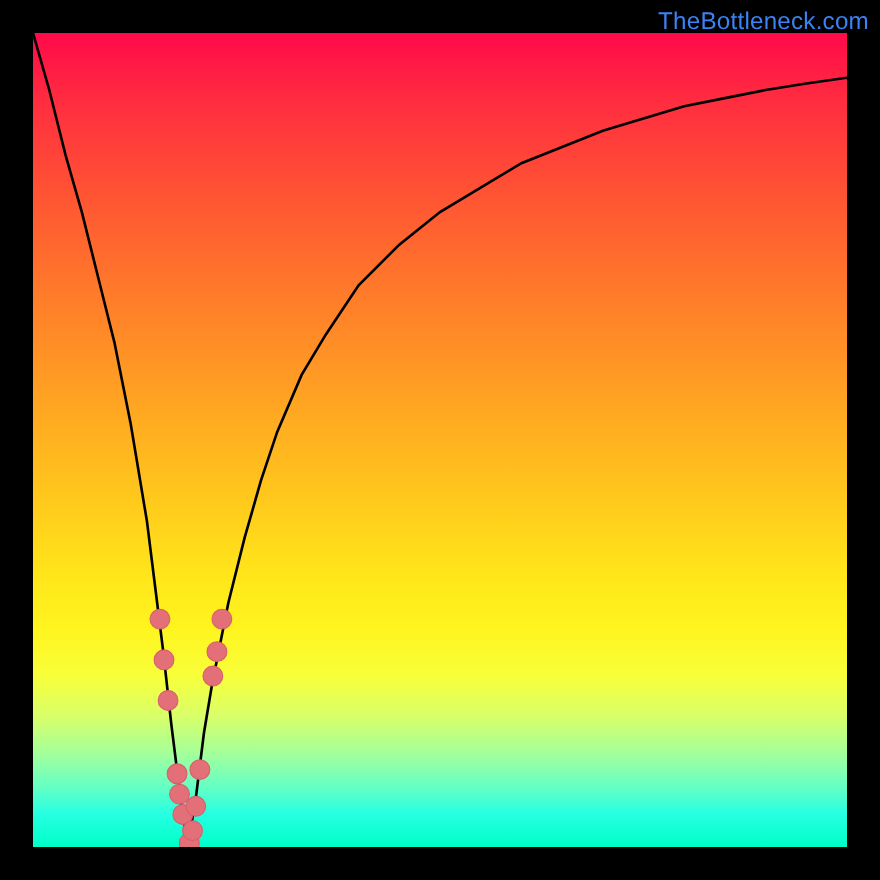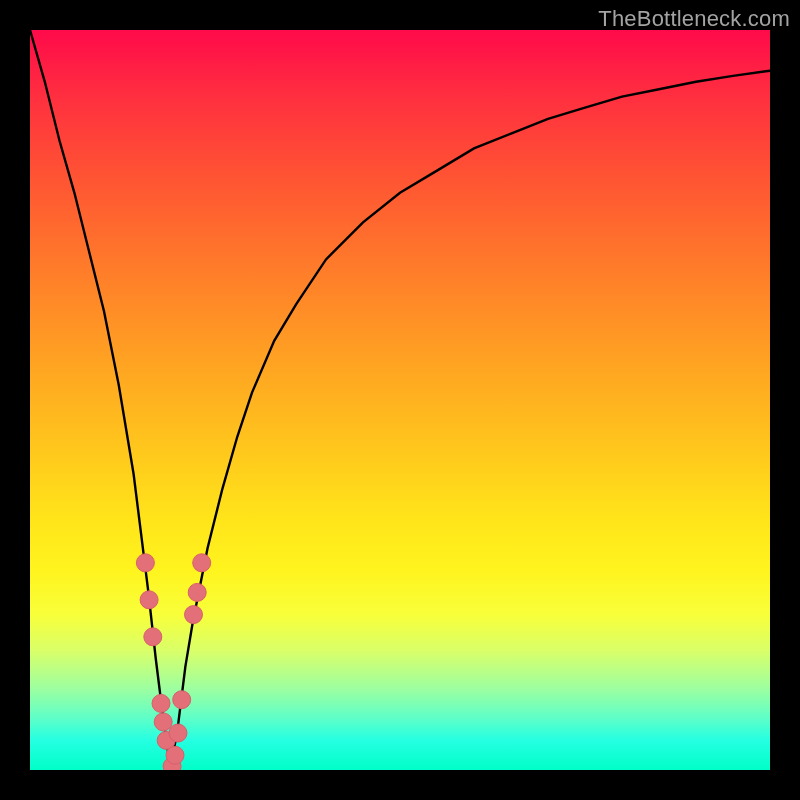--- a/index.html
+++ b/index.html
@@ -31,21 +31,21 @@
       #9dffa0 89%,
       #5effc8 93%,
       #25ffe2 96%,
       #00ffc8 100%
     );
   }
   .watermark {
     position: absolute;
     top: 6px;
     right: 10px;
-    color: #a3a3a3;
+    color: #3b82f6;
     font-size: 22px;
     font-weight: 500;
     letter-spacing: 0.2px;
     user-select: none;
   }
   svg {
     position: absolute;
     left: 0;
     top: 0;
   }

